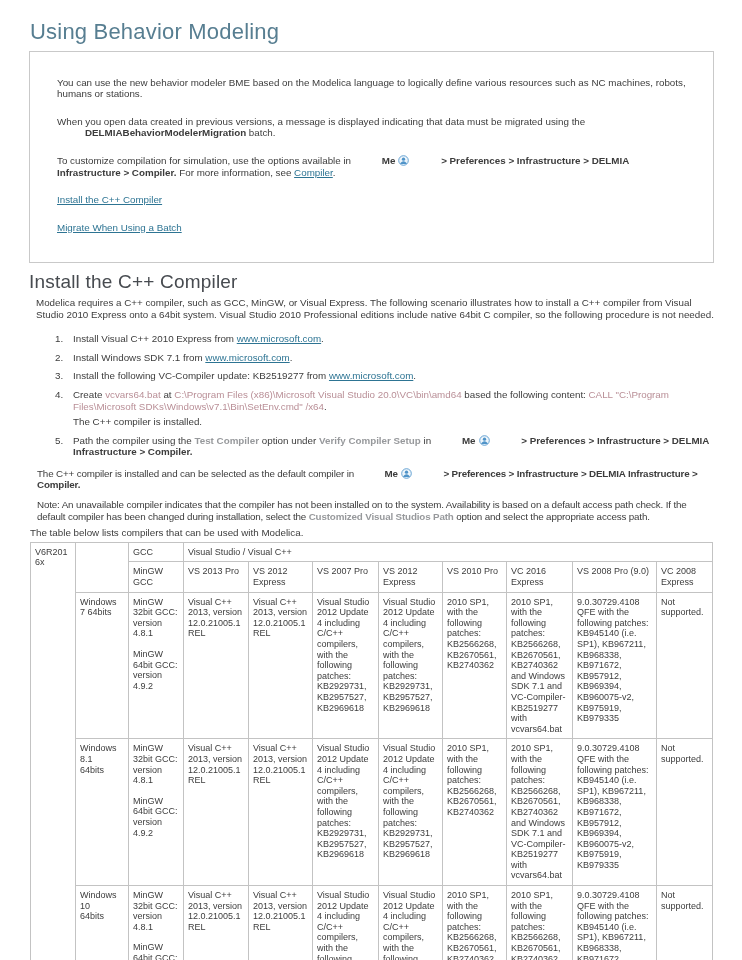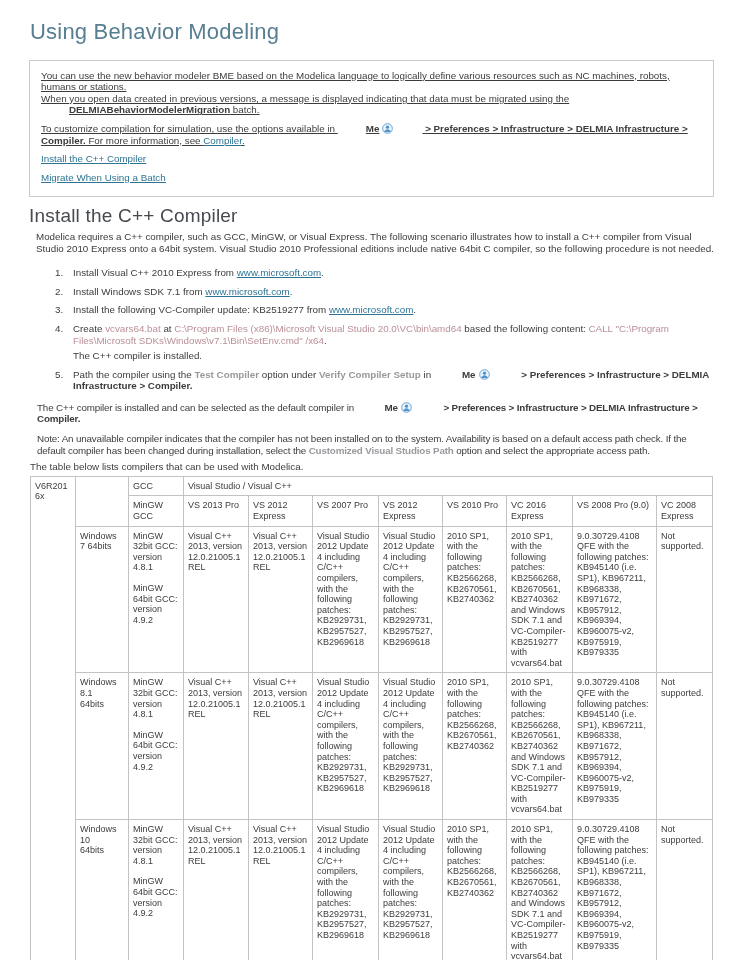--- a/index.html
+++ b/index.html
@@ -1,23 +1,23 @@
 <!DOCTYPE html>
 <html><head>
 <meta charset="utf-8">
 <style>
   html,body{margin:0;padding:0;background:#fff;}
   body{width:742px;height:960px;overflow:hidden;font-family:"Liberation Sans",sans-serif;color:#3c3c3c;}
   .page{padding:26px 28px 0 29px;font-size:9.8px;line-height:11.6px;}
-  h1{font-size:22px;font-weight:400;color:#577e91;margin:0 0 22px 1px;letter-spacing:.2px;}
+  h1{font-size:22px;font-weight:400;color:#577e91;margin:0 0 13px 1px;letter-spacing:.2px;}
   h2{font-size:19px;font-weight:400;color:#474b50;margin:13px 0 9px 0;letter-spacing:.2px;}
   a{color:#2d7493;text-decoration:underline;cursor:pointer;}
   b{font-weight:bold;color:#3c3c3c;padding-left:28px;}
   .intro-box{border:1px solid #c9c9c9;padding:9px 11px 13px 11px;margin-bottom:12px;}
-  .intro-box p{margin:0;text-decoration:underline;}
+  .intro-box p{margin:16px;}
   .gap{margin-top:7px !important;}
   .code{color:#b98f97;}
   .ui-ref{color:#97999c;font-weight:bold;}
   .sec-intro{margin:0 0 10px 7px;}
   .steps{margin:13px 0 0 26px;}
   .step{display:flex;margin-bottom:7px;}
   .step-num{width:17px;flex:none;}
   .step-body{flex:1;padding-left:1px;}
   .step-result{margin-top:4px;}
   .closing{margin:10px 0 8px 8px;letter-spacing:-.15px;}

